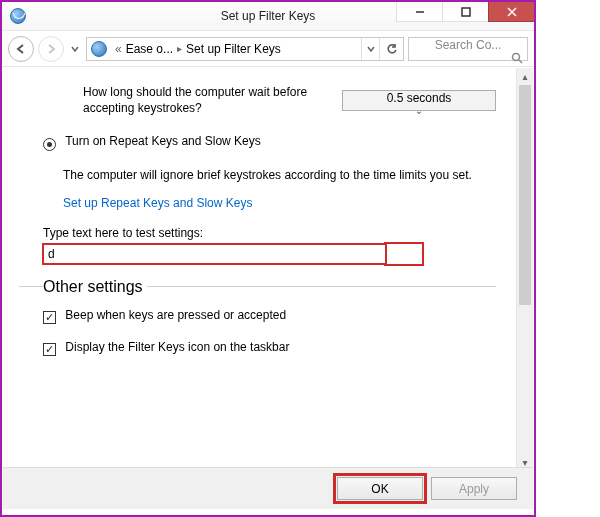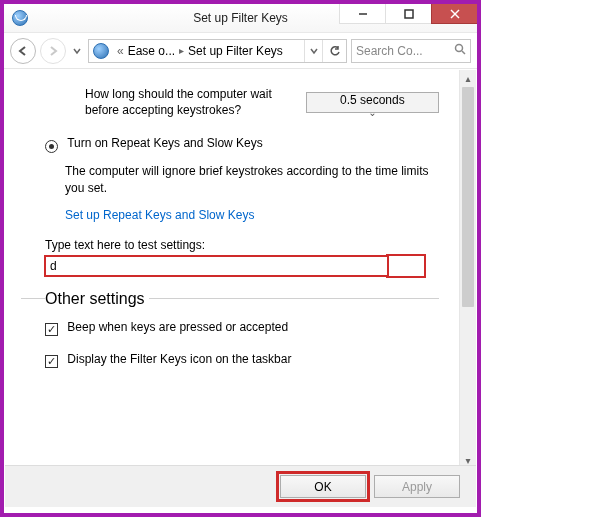--- a/index.html
+++ b/index.html
@@ -1,17 +1,17 @@
 <!DOCTYPE html>
 <html><head>
 <meta charset="utf-8">
 <style>
   * { box-sizing: border-box; font-family: "Segoe UI", Tahoma, sans-serif; }
   body { margin: 0; background: #fff; width: 600px; height: 517px; overflow: hidden; }
-  .window { width: 481px; height: 517px; border: 4px solid #a21caf; position: relative; background: #fff; }
+  .window { width: 536px; height: 517px; border: 2px solid #a21caf; position: relative; background: #fff; }
 
   
   .titlebar { height: 29px; background: linear-gradient(#fff,#f6f6f6); display: flex; align-items: center; position: relative; border-bottom: 1px solid #e8e8e8;}
   .title-icon { width: 16px; height: 16px; margin-left: 8px; border-radius: 50%; background: radial-gradient(circle at 35% 35%, #9fd1ff, #2c6fb2); border:1px solid #2c6fb2; position: relative;}
   .title-icon::after{content:"";position:absolute;width:10px;height:5px;border:1px solid #fff;border-top:none;border-radius:0 0 8px 8px;left:2px;top:4px;}
   .title-text { position:absolute; left:0; right:0; text-align:center; font-size: 12px; color:#222; }
   .win-btns { position:absolute; right:0; top:0; display:flex; }
   .win-btn { width: 46px; height: 20px; display:flex; align-items:center; justify-content:center; background:#fff; border-left:1px solid #e0e0e0; border-bottom:1px solid #e0e0e0;}
   .win-btn.close { background:#c75050; color:#fff; border-color:#a73939;}
   .win-btn svg { display:block; }
@@ -21,21 +21,21 @@
   .circ-btn { width:26px; height:26px; border:1px solid #bcbcbc; border-radius:50%; display:flex; align-items:center; justify-content:center; background:#fff; }
   .circ-btn.disabled { opacity:.45; }
   .dd-btn { width:14px; height:26px; display:flex; align-items:center; justify-content:center; }
   .addr { flex:1; height:24px; border:1px solid #c9c9c9; display:flex; align-items:center; font-size:12px; color:#000; background:#fff; overflow:hidden;}
   .addr .cp-icon { width:16px;height:16px;border-radius:50%;background:radial-gradient(circle at 35% 35%,#9fd1ff,#2c6fb2);margin:0 4px 0 4px;border:1px solid #2c6fb2; flex:none;}
   .addr .sep { color:#666; padding:0 4px;}
   .addr .chev { color:#666; padding:0 4px; font-size:10px;}
   .addr .seg { white-space:nowrap; }
   .addr .dd { width:18px; display:flex; justify-content:center; border-left:1px solid #e0e0e0; height:100%; align-items:center;}
   .addr .ref { width:24px; display:flex; justify-content:center; border-left:1px solid #e0e0e0; height:100%; align-items:center;}
-  .search { width:120px; height:24px; border:1px solid #c9c9c9; display:flex; align-items:center; padding:0 4px; font-size:12px; color:#888;}
+  .search { width:120px; height:24px; border:1px solid #c9c9c9; display:flex; align-items:center; padding:0 4px; font-size:12px; color:#888;flex-direction:column;}
   .search .mag { margin-left:auto; }
 
   
   .content-wrap { position:absolute; left:1px; right:1px; top:66px; bottom:44px; display:flex; }
   .content { flex:1; overflow:hidden; font-size:12px; color:#000; padding: 4px 20px 0 40px; position:relative;}
   .scrollbar { width:17px; background:#f0f0f0; border-left:1px solid #e6e6e6; position:relative;}
   .scrollbar .arrow { height:17px; display:flex; align-items:center; justify-content:center; color:#666; font-size:10px;}
   .scrollbar .thumb { position:absolute; left:2px; right:2px; top:17px; height:220px; background:#cdcdcd; border-radius:1px;}
 
   .para { line-height:1.35; }
@@ -147,21 +147,21 @@
         </div>
       </div>
 
       <div style="margin-top:18px;">
         <span class="radio">
             <span class="dot"></span>
           </span>
         <span>Turn on Repeat Keys and Slow Keys</span>
       </div>
 
-      <div class="para indent1" style="margin-top:10px;">The computer will ignore brief keystrokes according to the time limits you set.</div>
+      <div class="para indent1" style="margin-top:16px;">The computer will ignore brief keystrokes according to the time limits you set.</div>
 
       <div class="indent1 link" style="margin-top:12px;">Set up Repeat Keys and Slow Keys</div>
 
       <div style="margin-top:16px;">Type text here to test settings:</div>
       <div style="margin-top:4px;">
         <span class="test-wrap">
           <input class="test-input" value="d" style="">
         </span>
       </div>
 

